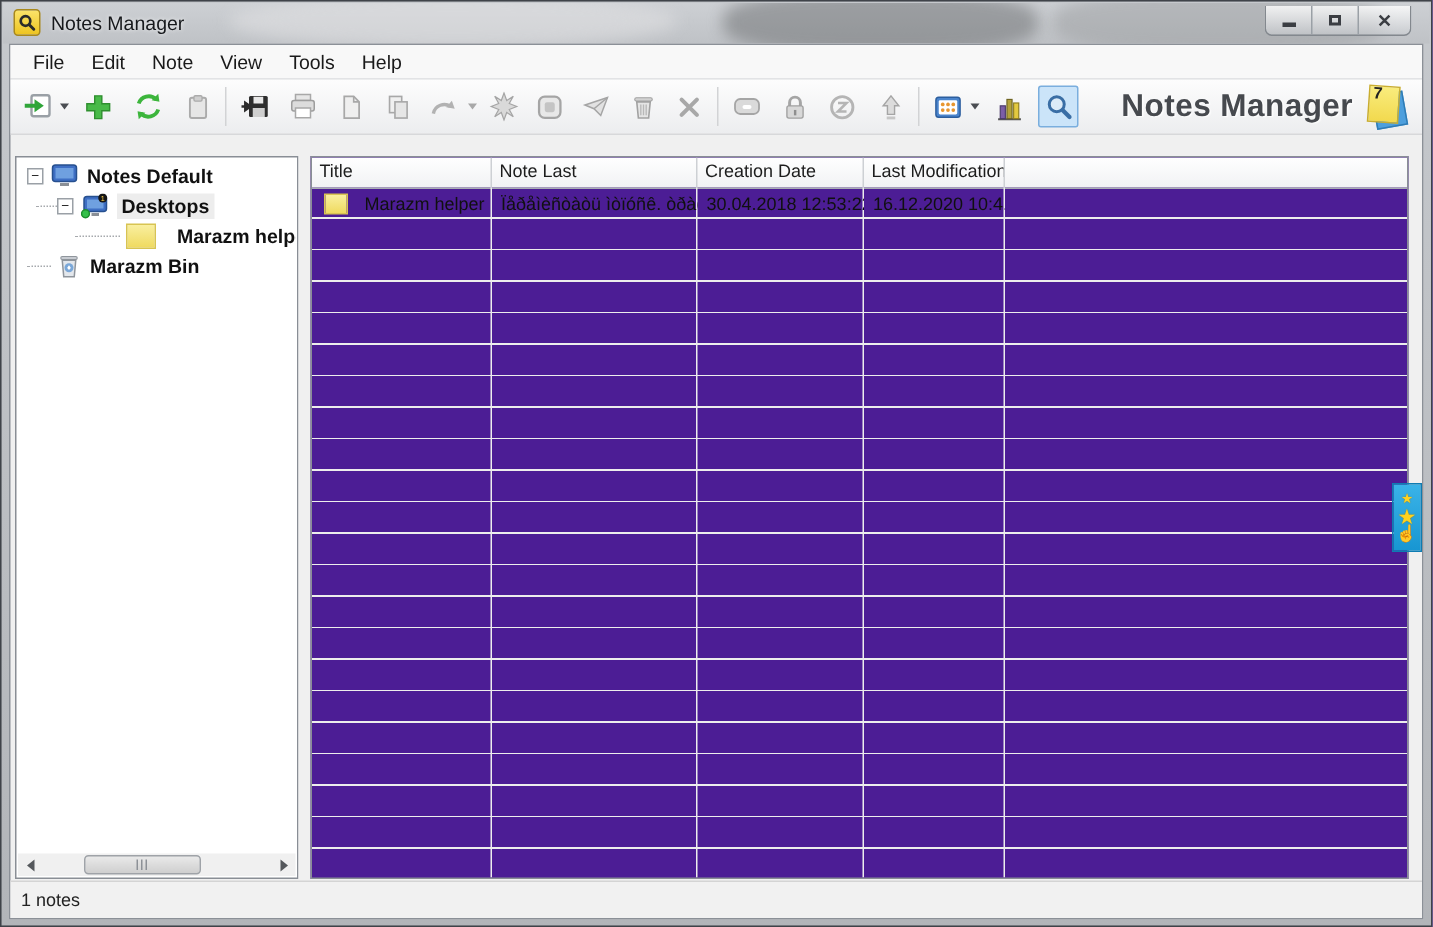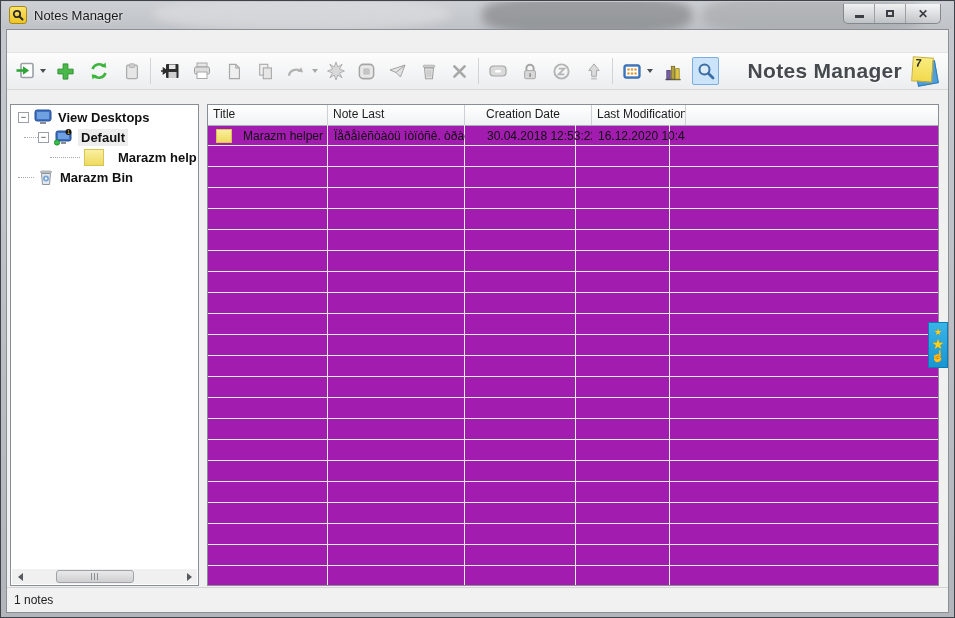--- a/index.html
+++ b/index.html
@@ -54,21 +54,21 @@
   .logo .back{position:absolute;left:6px;top:6px;width:21px;height:23px;background:#4d9fdd;
               border:1px solid #2f7cb5;transform:rotate(-10deg);box-sizing:border-box;}
   .logo .front{position:absolute;left:2px;top:1px;width:21px;height:25px;
                background:linear-gradient(#f9ec7d,#f2d94e);border:1px solid #c9ad2f;
                transform:rotate(4deg);box-sizing:border-box;font-size:11px;font-weight:bold;
                color:#222;padding:0 0 0 2px;line-height:11px;}
   
   .treepanel{position:absolute;left:3px;top:74px;width:189px;height:482px;background:#fff;
              border:1px solid #898e95;box-sizing:border-box;overflow:hidden;}
   .splitter{position:absolute;left:192px;top:74px;width:8px;height:482px;background:#f0f0f0;}
-  .tablepanel{position:absolute;left:200px;top:74px;width:732px;height:482px;background:#a21caf;
+  .tablepanel{position:absolute;left:200px;top:74px;width:732px;height:482px;background:#4c1d95;
               border:1px solid #898e95;box-sizing:border-box;overflow:hidden;}
   
   .tree{position:absolute;inset:2px 1px 17px 1px;overflow:hidden;}
   .trow{height:20px;display:flex;align-items:center;white-space:nowrap;}
   .expander{width:11px;height:11px;border:1px solid #9aa0a6;background:#fff;flex:none;
             display:flex;align-items:center;justify-content:center;box-sizing:border-box;
             font-size:9px;line-height:1;color:#222;}
   .stub{height:1px;border-bottom:1px dotted #a6a9ad;flex:none;}
   .tlabel{font-size:13px;font-weight:bold;color:#111;margin-left:6px;}
   .tlabel.sel{background:#ededed;padding:1px 3px;}
@@ -85,21 +85,21 @@
   .strack{flex:1;height:15px;position:relative;}
   .sthumb{position:absolute;left:18%;width:50%;top:1px;bottom:1px;border-radius:3px;
           background:linear-gradient(#e9e9e9,#cfcfcf);border:1px solid #9fa3a8;
           display:flex;align-items:center;justify-content:center;gap:2px;}
   .grip{width:1px;height:7px;background:#8d9197;}
   
   .thead{display:flex;height:20px;background:linear-gradient(#ffffff,#f1f2f4);
          border-bottom:1px solid #a9adb3;}
   .th{font-size:12px;color:#1d1d1d;padding:2px 0 0 5px;border-right:1px solid #cdd0d4;
       box-sizing:border-box;overflow:hidden;white-space:nowrap;}
-  .c1{width:120px;}.c2{width:137px;}.c3{width:111px;margin-left:16px;}.c4{width:94px;text-align:right;}.c5{flex:1;border-right:none;}
+  .c1{width:120px;}.c2{width:137px;}.c3{width:111px;}.c4{width:94px;text-align:right;}.c5{flex:1;border-right:none;}
   .tbody{position:absolute;left:0;right:0;top:20px;bottom:0;
          background:repeating-linear-gradient(to bottom,transparent 0 20px,#ededed 20px 21px);}
   .vline{position:absolute;top:0;bottom:0;width:1px;background:#ededed;}
   .drow{position:absolute;left:0;right:0;top:0;height:21px;display:flex;align-items:center;}
   .dcell{font-size:12px;color:#101010;overflow:hidden;white-space:nowrap;box-sizing:border-box;
          height:21px;display:flex;align-items:center;}
   .dcell.c1{padding-left:8px;gap:11px;}
   .dcell.c2,.dcell.c3,.dcell.c4{padding-left:6px;}
   
   .statusbar{position:absolute;left:0;right:0;bottom:0;height:25px;background:#f1f1f1;
@@ -141,20 +141,28 @@
           <span class="g-res"></span>
         </div>
       <div class="wbtn">
           <span class="g-close">✕</span>
         </div>
     </div>
   </div>
 
   <div class="client">
 
+    <div class="menubar">
+      <span class="menu-item">File</span>
+      <span class="menu-item">Edit</span>
+      <span class="menu-item">Note</span>
+      <span class="menu-item">View</span>
+      <span class="menu-item">Tools</span>
+      <span class="menu-item">Help</span>
+    </div>
 
     <div class="toolbar">
       <div class="tb">
         <svg width="20" height="20" viewBox="0 0 20 20">
           <rect x="6" y="2.5" width="12" height="14" rx="1.5" fill="#fff" stroke="#9aa0a6" stroke-width="1.6"></rect>
           <path d="M1.5 9.5h7" stroke="#2fa539" stroke-width="2.6"></path>
           <path d="M8 5.2l6.2 4.3L8 13.8z" fill="#2fa539"></path>
         </svg>
       </div>
       <span class="caret"></span>
@@ -306,34 +314,34 @@
 
     <div class="treepanel">
       <div class="tree">
         <div class="trow">
           <span class="expander" style="margin-left:6px">−</span>
           <svg width="18" height="16" viewBox="0 0 18 16" style="margin-left:5px;flex:none">
             <rect x="1" y="1" width="16" height="11" rx="2" fill="#3f6fc4" stroke="#27508f"></rect>
             <rect x="3" y="3" width="12" height="7" fill="#6fa0e0"></rect>
             <rect x="6" y="13" width="6" height="2" fill="#8a8f96"></rect>
           </svg>
-          <span class="tlabel">View Desktops</span>
+          <span class="tlabel">Notes Default</span>
         </div>
         <div class="trow">
           <span class="stub" style="margin-left:12px;width:14px"></span>
           <span class="expander">−</span>
           <svg width="18" height="17" viewBox="0 0 18 17" style="margin-left:5px;flex:none">
             <rect x="2" y="2" width="15" height="10" rx="2" fill="#3f6fc4" stroke="#27508f"></rect>
             <rect x="4" y="4" width="11" height="6" fill="#6fa0e0"></rect>
             <rect x="7" y="13" width="5" height="2" fill="#8a8f96"></rect>
             <circle cx="14.5" cy="3" r="3" fill="#151515"></circle>
             <text x="14.5" y="4.8" font-size="4.8" fill="#ffd34d" text-anchor="middle" font-family="Liberation Sans, sans-serif">1</text>
             <circle cx="3" cy="13.5" r="2.6" fill="#35c04a" stroke="#1d8f2d"></circle>
           </svg>
-          <span class="tlabel sel">Default</span>
+          <span class="tlabel sel">Desktops</span>
         </div>
         <div class="trow">
           <span class="stub" style="margin-left:38px;width:30px"></span>
           <span class="sticky" style="margin-left:4px;width:20px;height:17px"></span>
           <span class="tlabel" style="margin-left:14px">Marazm helper</span>
         </div>
         <div class="trow">
           <span class="stub" style="margin-left:6px;width:16px"></span>
           <svg width="16" height="17" viewBox="0 0 16 17" style="margin-left:4px;flex:none">
             <rect x="2.5" y="2" width="11" height="2" rx="1" fill="#c8ccd2" stroke="#8f959c" stroke-width=".7"></rect>

